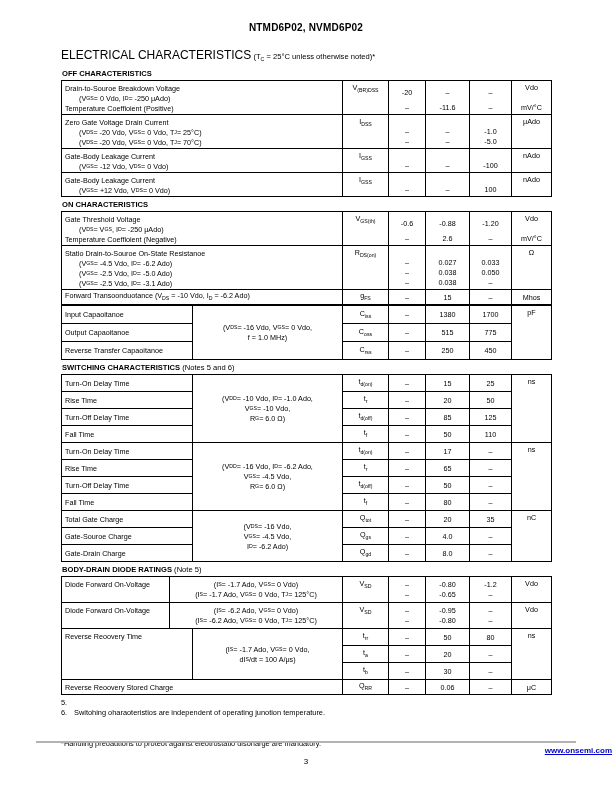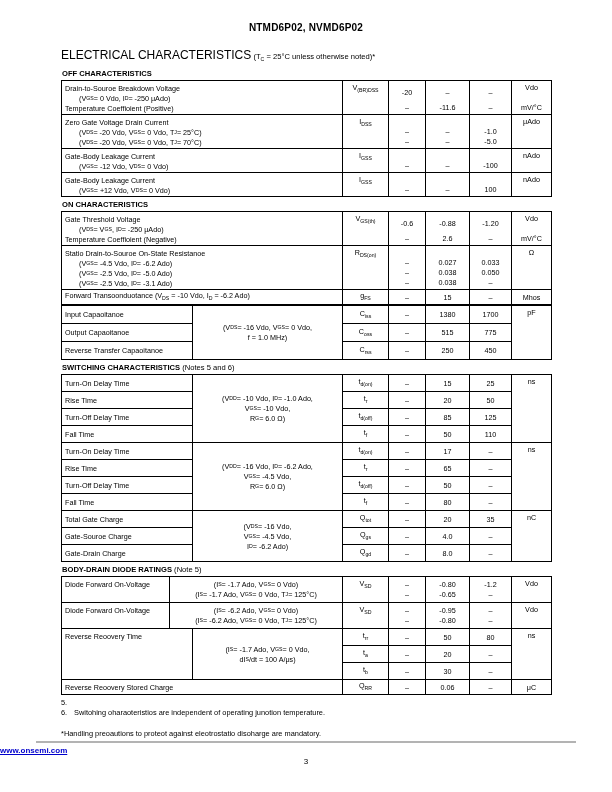--- a/index.html
+++ b/index.html
@@ -27,23 +27,23 @@
   td.top { vertical-align:top; text-align:center; padding-top:2px; }
   td.mid { vertical-align:middle; text-align:center; }
   .lt { height:10px; display:flex; align-items:center; white-space:nowrap; }
   .lti { padding-left:14px; }
   .v1 { height:10px; display:flex; align-items:center; justify-content:center; }
   .v2 { height:20px; display:flex; align-items:center; justify-content:center; }
   sub { font-size:5.2px; vertical-align:-1.6px; }
   .notes { margin-top:3px; font-size:7.4px; line-height:9.5px; }
   .noterow { display:flex; }
   .notenum { width:13px; flex:none; }
-  .handling { margin-top:12px; }
+  .handling { margin-top:22px; }
   .rule { position:absolute; left:36px; top:741px; width:540px; height:2px; background:#b3b3b3; }
-  .link { position:absolute; left:0; top:746px; width:612px; text-align:left;
+  .link { position:absolute; left:0; top:746px; width:612px; text-align:right;
           font-size:8px; font-weight:bold; text-decoration:underline; cursor:pointer; }
   .pagenum { position:absolute; left:0; top:757px; width:612px; text-align:center; font-size:8px; }
 </style>
 </head>
 <body>
 
 <div class="page">
   <div class="content">
 
     <div class="doc-title">NTMD6P02, NVMD6P02</div>

